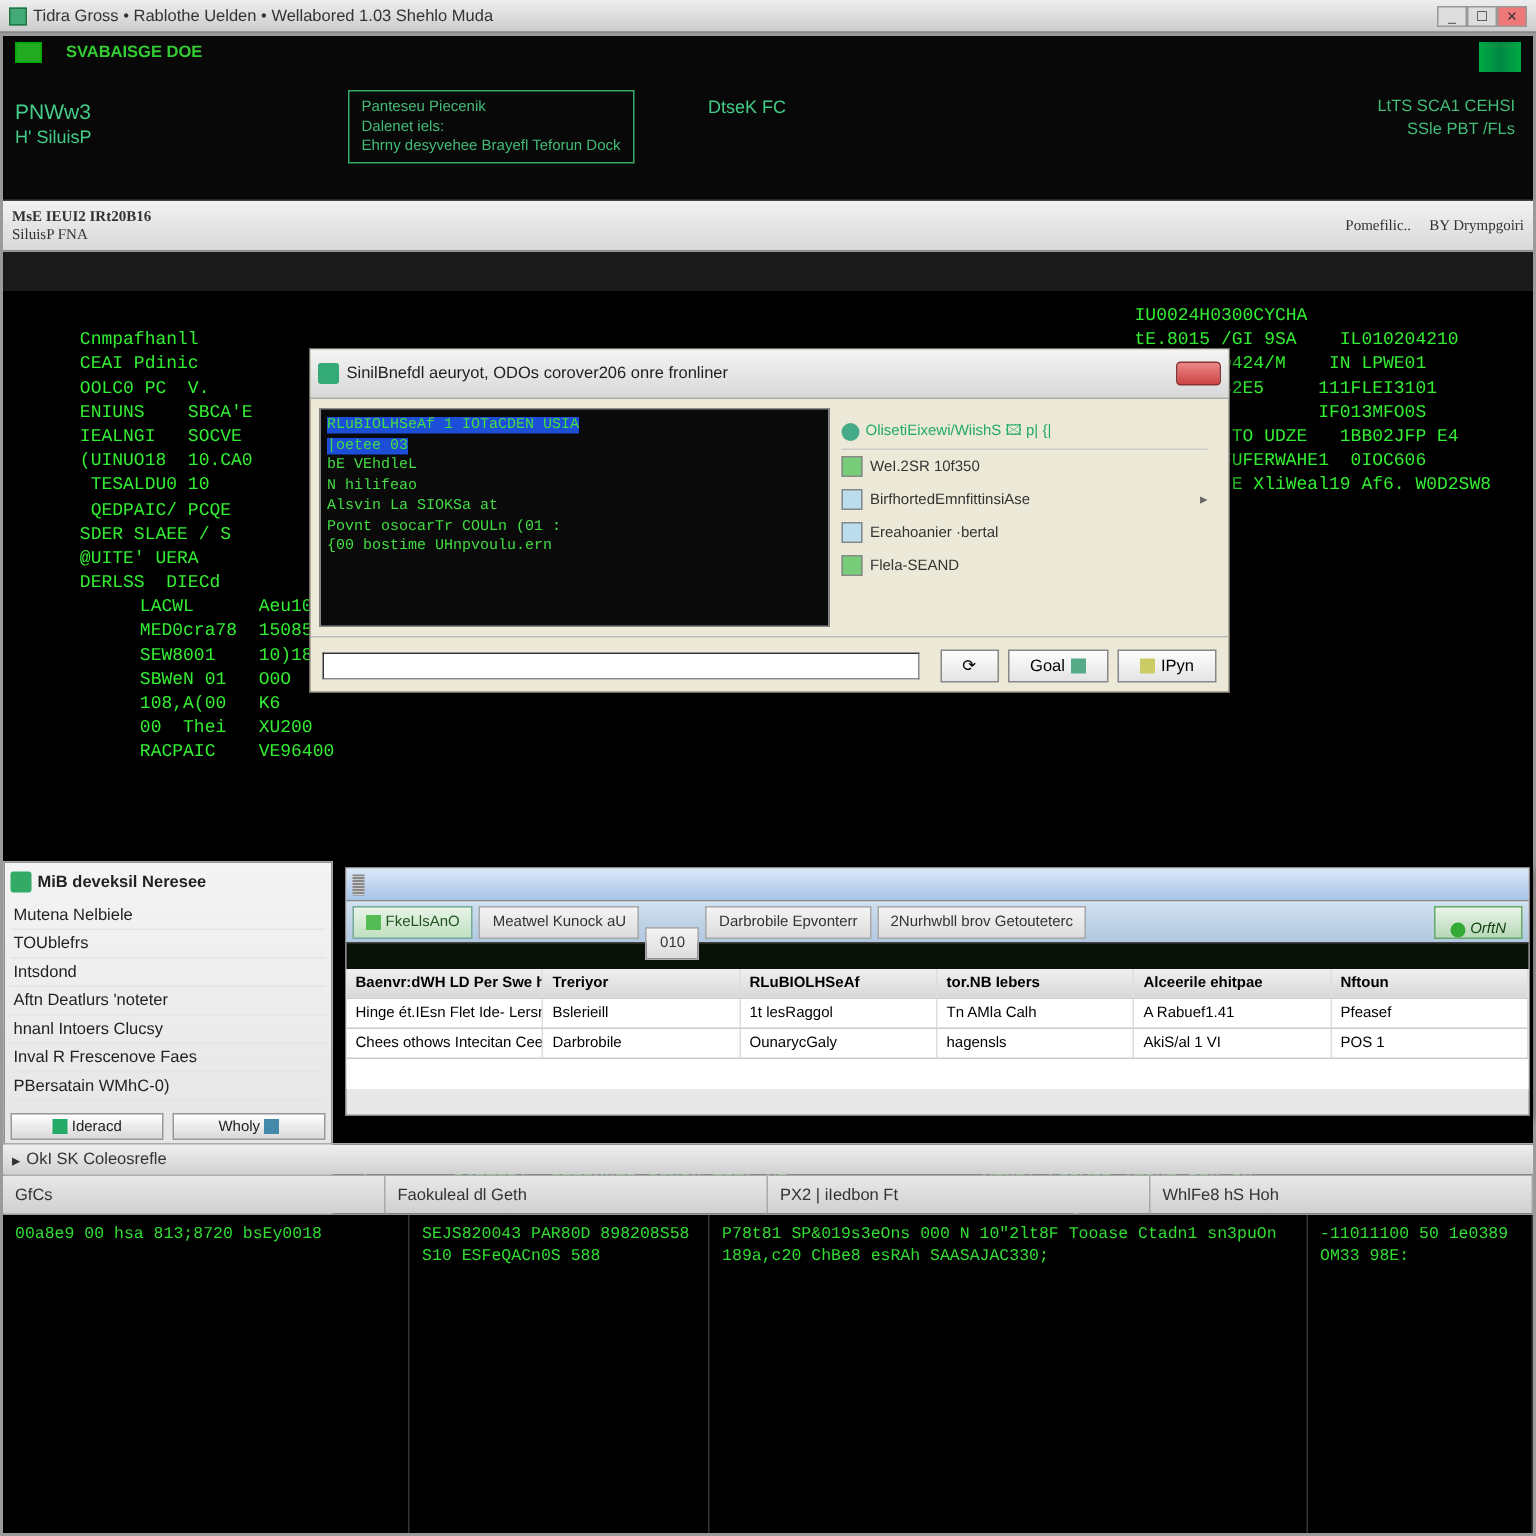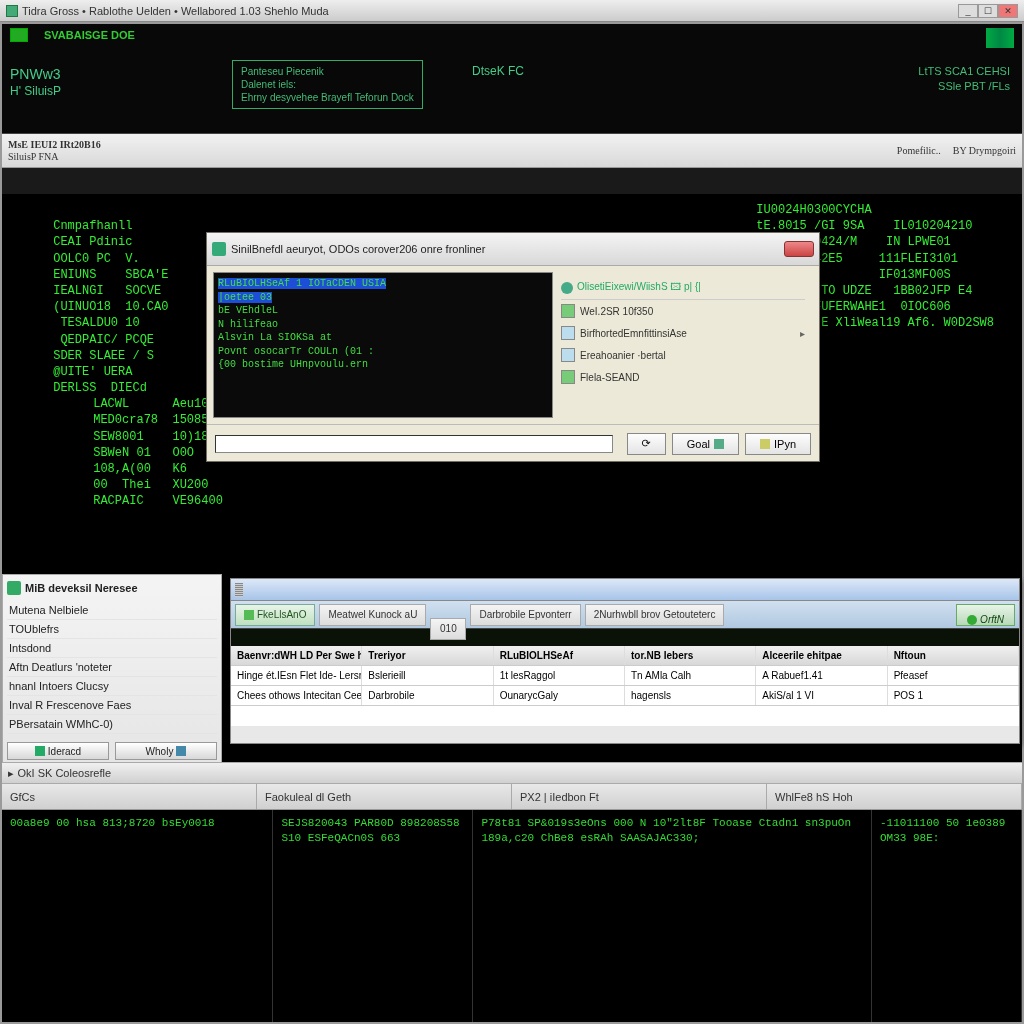--- a/index.html
+++ b/index.html
@@ -394,21 +394,21 @@
           <div class="bpc">Faokuleal dl Geth</div>
           <div class="bpc">PX2 |  iIedbon Ft</div>
           <div class="bpc">WhlFe8 hS Hoh</div>
         </div>
       <div class="bp-body">
         <div class="bp-pane" id="bp0">00a8e9  00
 hsa 813;8720
 bsEy0018</div>
         <div class="bp-pane narrow" id="bp1" style="flex:0 0 200px;">SEJS820043    PAR80D
 898208S58      S10
-ESFeQACn0S     663</div>
+ESFeQACn0S     588</div>
         <div class="bp-pane" id="bp2" style="flex:1.5;">P78t81
 SP&amp;019s3eOns  000    N 10"2lt8F Tooase
 Ctadn1  sn3puOn   189a,c20
 ChBe8   esRAh SAASAJAC330;</div>
         <div class="bp-pane" id="bp3" style="flex:0 0 150px;">
 -11011100
 50 1e0389
 OM33 98E:</div>
       </div>
     </div>

